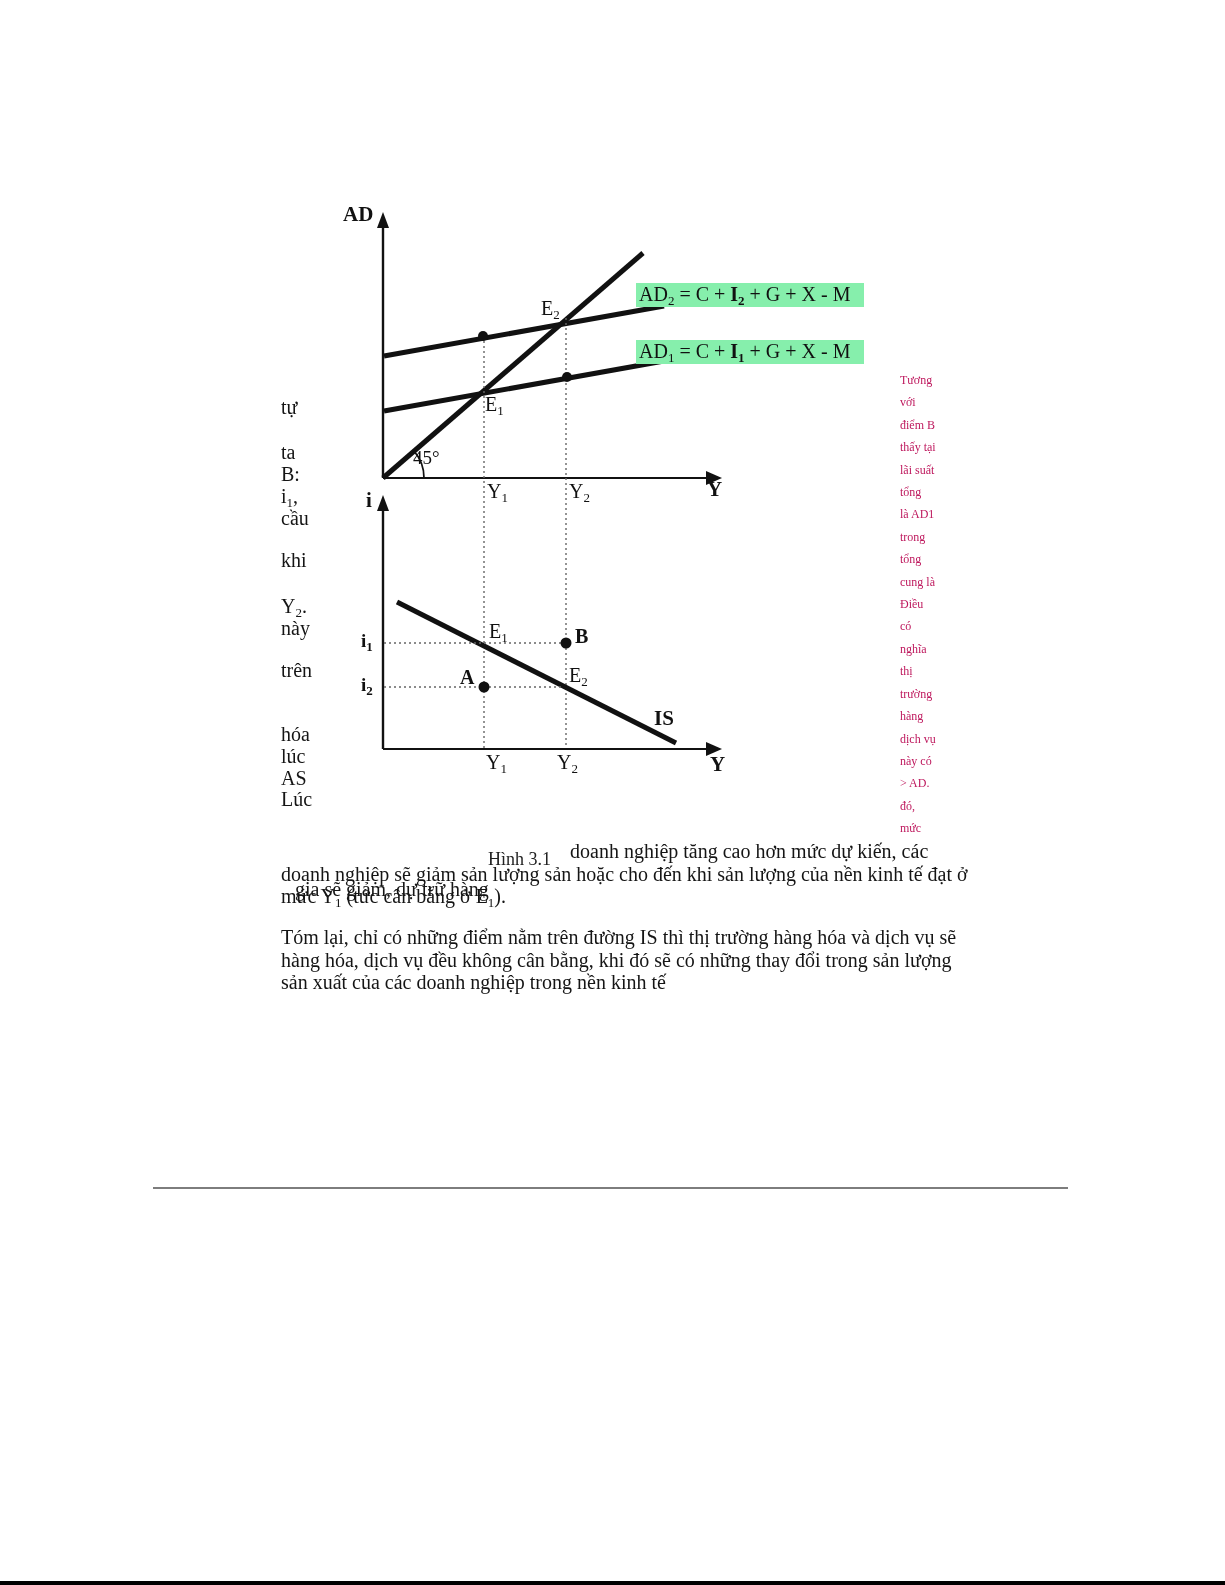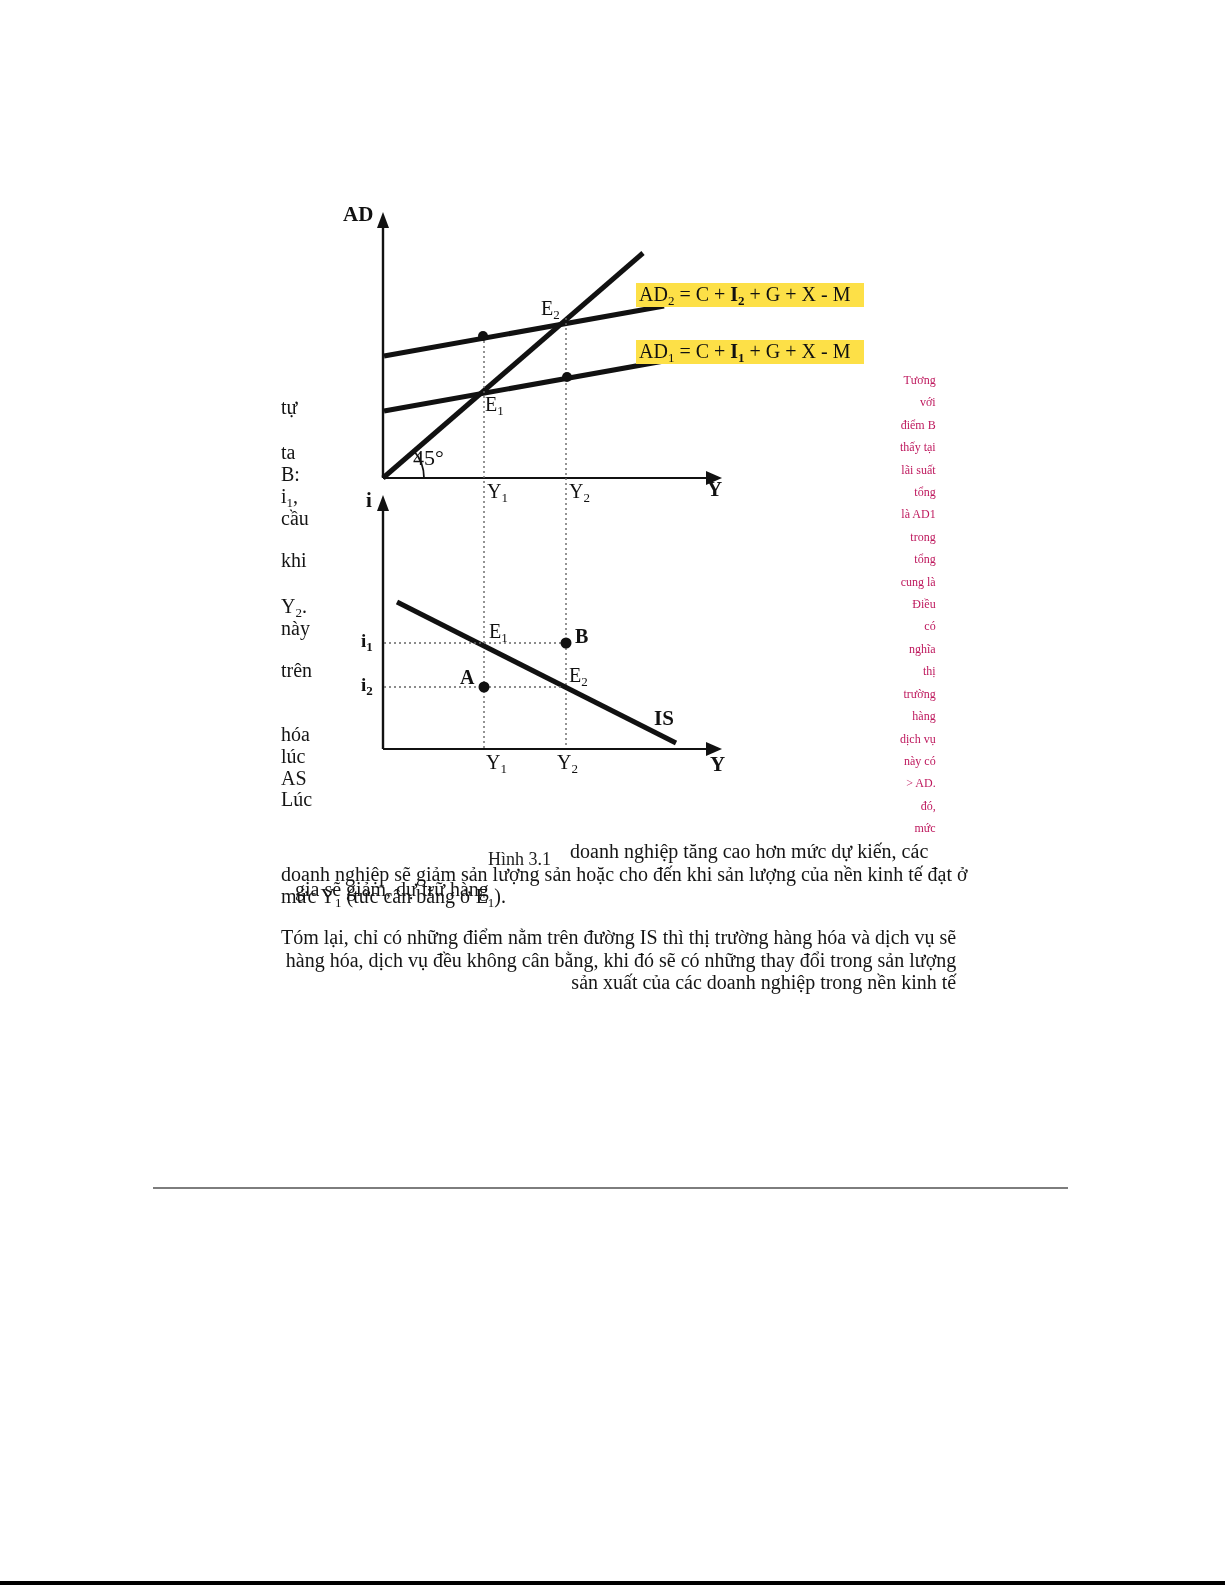--- a/index.html
+++ b/index.html
@@ -1,25 +1,25 @@
 <!DOCTYPE html>
 <html><head>
 <meta charset="utf-8">
 <style>
   html,body{margin:0;padding:0;background:#fff;}
   .page{
     position:relative;width:1225px;height:1585px;background:#ffffff;overflow:hidden;
-    font-family:"Liberation Serif","DejaVu Serif",serif;color:#151515;text-align:right;
+    font-family:"Liberation Serif","DejaVu Serif",serif;color:#151515;
   }
   .abs{position:absolute;white-space:nowrap;}
   .t20{font-size:20px;line-height:22px;}
   .lbl{position:absolute;white-space:nowrap;font-size:20px;line-height:20px;color:#111;}
   .b{font-weight:bold;}
   sub{font-size:13px;line-height:0;position:relative;vertical-align:baseline;top:4px;}
-  .eq{background:#fde047;padding:1px 14px 3px 3px;}
+  .eq{background:#86efac;padding:1px 14px 3px 3px;}
   .col{position:absolute;font-size:12px;line-height:22.4px;color:#be185d;}
   .col div{white-space:nowrap;}
   .para{position:absolute;font-size:20px;line-height:22.5px;color:#151515;}
   .para div{white-space:nowrap;}
   .caption{position:absolute;font-size:18px;line-height:18px;color:#222;}
   .divider{position:absolute;left:153px;top:1187px;width:915px;height:2px;background:#7d7d7d;}
   .bottom-bar{position:absolute;left:0;top:1581px;width:1225px;height:4px;background:#000;}
   svg{position:absolute;left:0;top:0;}
 </style>
 </head>
@@ -63,21 +63,21 @@
 
   <span class="lbl b" style="left:343px;top:204px;font-size:21px;">AD</span>
   <span class="lbl b" style="left:707px;top:479px;font-size:21px;">Y</span>
 
   <span class="lbl eq" style="left:636px;top:283px;"><span>AD<sub>2</sub> = C + </span><span class="b">I<sub>2</sub></span><span> + G + X - M</span></span>
 
   <span class="lbl eq" style="left:636px;top:340px;"><span>AD<sub>1</sub> = C + </span><span class="b">I<sub>1</sub></span><span> + G + X - M</span></span>
 
   <span class="lbl" style="left:541px;top:298px;">E<sub>2</sub></span>
   <span class="lbl" style="left:485px;top:394px;">E<sub>1</sub></span>
-  <span class="lbl" style="left:413px;top:448px;font-size:22px;">45°</span>
+  <span class="lbl" style="left:413px;top:448px;font-size:19px;">45°</span>
   <span class="lbl" style="left:487px;top:481px;">Y<sub>1</sub></span>
   <span class="lbl" style="left:569px;top:481px;">Y<sub>2</sub></span>
 
   <span class="lbl b" style="left:366px;top:490px;font-size:21px;">i</span>
   <span class="lbl b" style="left:710px;top:754px;font-size:21px;">Y</span>
   <span class="lbl b" style="left:361px;top:631px;font-size:19px;">i<sub>1</sub></span>
   <span class="lbl b" style="left:361px;top:675px;font-size:19px;">i<sub>2</sub></span>
   <span class="lbl" style="left:489px;top:621px;">E<sub>1</sub></span>
   <span class="lbl b" style="left:575px;top:626px;">B</span>
   <span class="lbl b" style="left:460px;top:667px;">A</span>

